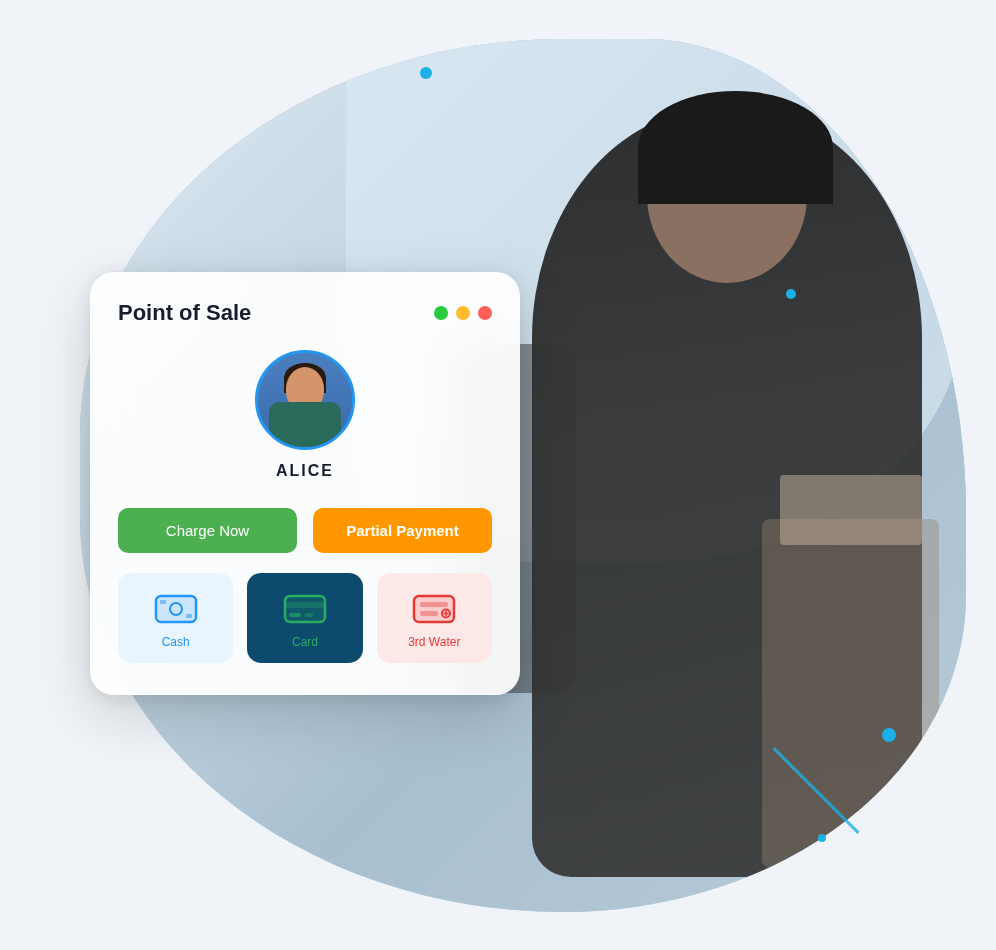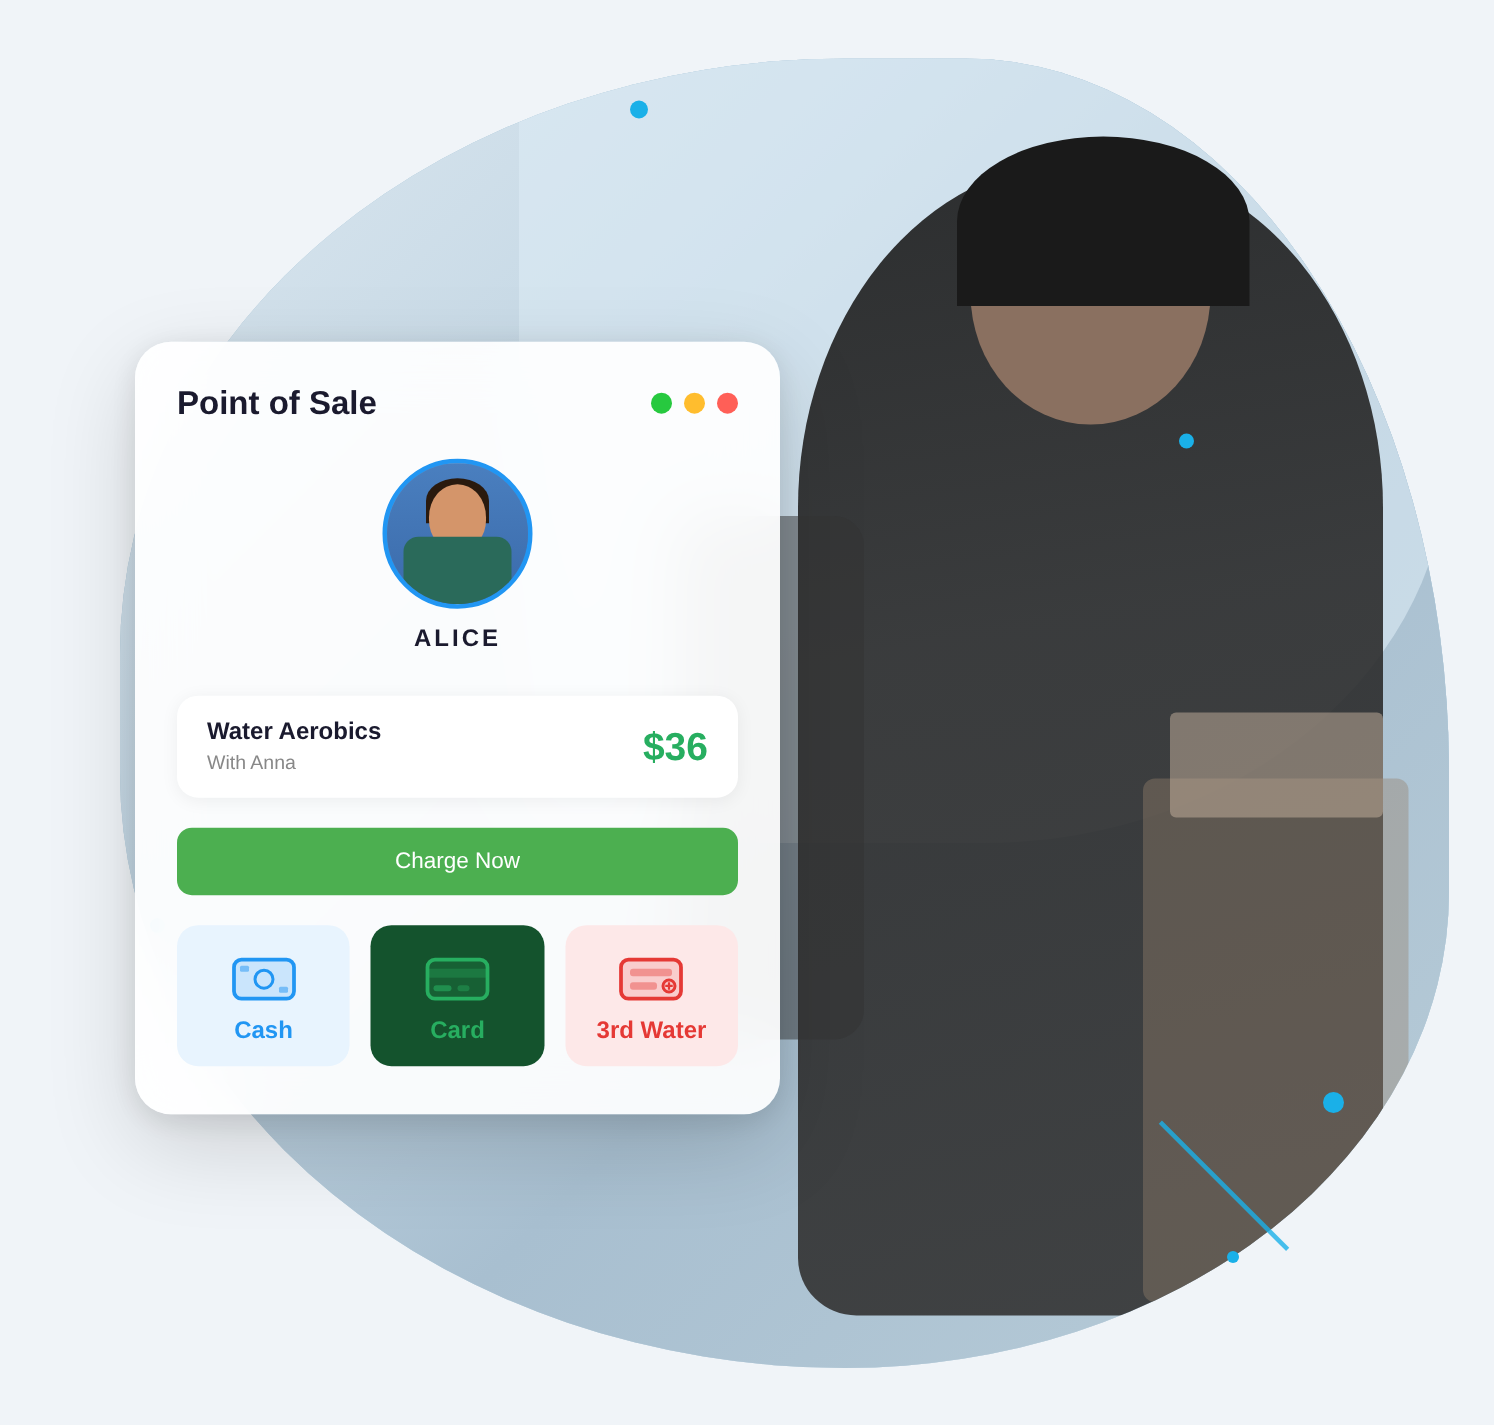--- a/index.html
+++ b/index.html
@@ -252,37 +252,37 @@
       flex-direction: column;
       align-items: center;
       gap: 8px;
       cursor: pointer;
     }
 
     .pm-cash {
       background: #e8f4fe;
     }
     .pm-card {
-      background: #14532d;
+      background: #0c4a6e;
     }
     .pm-3rd {
       background: #fde8e8;
     }
 
     .pm-icon {
       width: 48px;
       height: 36px;
       display: flex;
       align-items: center;
       justify-content: center;
     }
 
     .pm-label {
-      font-size: 16px;
-      font-weight: 700;
+      font-size: 12px;
+      font-weight: 400;
     }
     .pm-cash .pm-label { color: #2196f3; }
     .pm-card .pm-label { color: #27ae60; }
     .pm-3rd .pm-label { color: #e53935; }
 
     
     .icon-cash {
       color: #2196f3;
     }
     .icon-card {
@@ -340,30 +340,24 @@
 
         <div class="avatar-person">
           <div class="avatar-hair"></div>
           <div class="avatar-head"></div>
           <div class="avatar-body"></div>
         </div>
       </div>
       <span class="avatar-name">ALICE</span>
     </div>
 
-    <div class="service-row">
-      <div class="service-info">
-        <div class="service-name">Water Aerobics</div>
-        <div class="service-sub">With Anna</div>
-      </div>
-      <div class="service-price">$36</div>
-    </div>
 
     <div class="action-row">
       <button class="btn-charge">Charge Now</button>
+      <button class="btn-partial">Partial Payment</button>
     </div>
 
     <div class="payment-methods">
 
       <div class="pm-item pm-cash">
         <div class="pm-icon icon-cash">
           <svg width="44" height="34" viewBox="0 0 44 34" fill="none" xmlns="http://www.w3.org/2000/svg">
             <rect x="2" y="4" width="40" height="26" rx="5" fill="#2196f3" opacity="0.15"></rect>
             <rect x="2" y="4" width="40" height="26" rx="5" stroke="#2196f3" stroke-width="2.5" fill="none"></rect>
             <circle cx="22" cy="17" r="6" stroke="#2196f3" stroke-width="2" fill="none"></circle>

